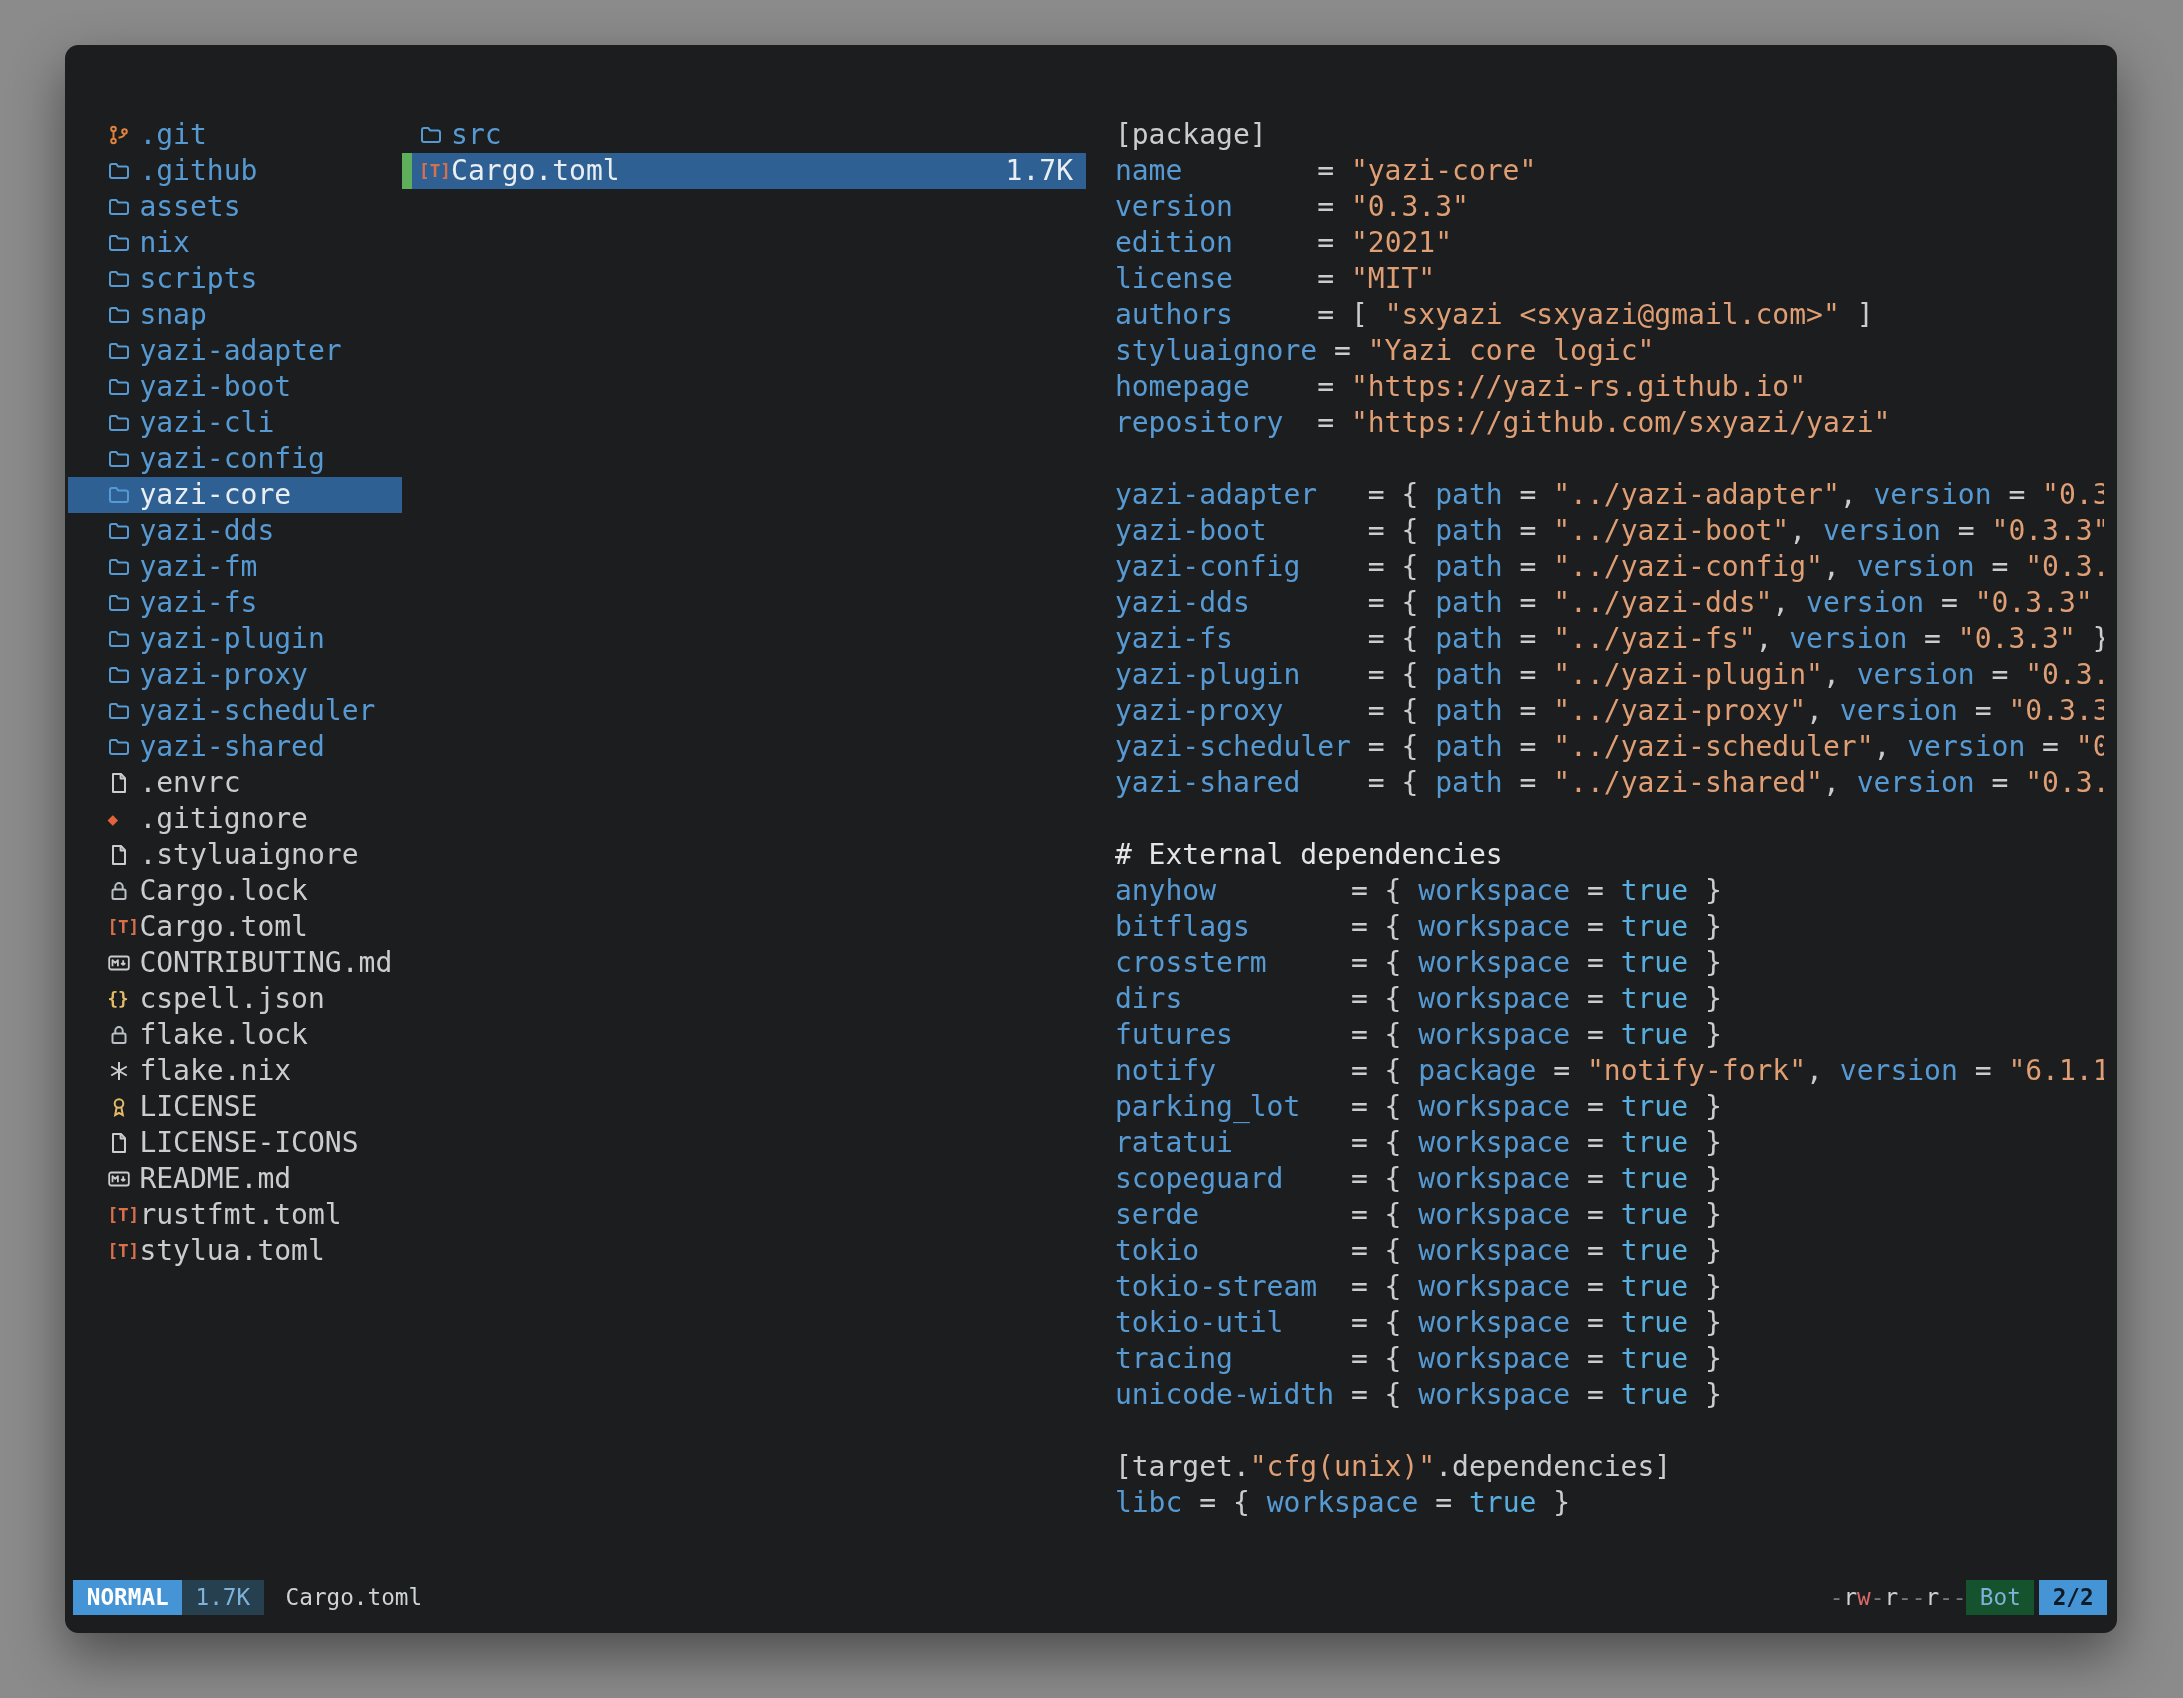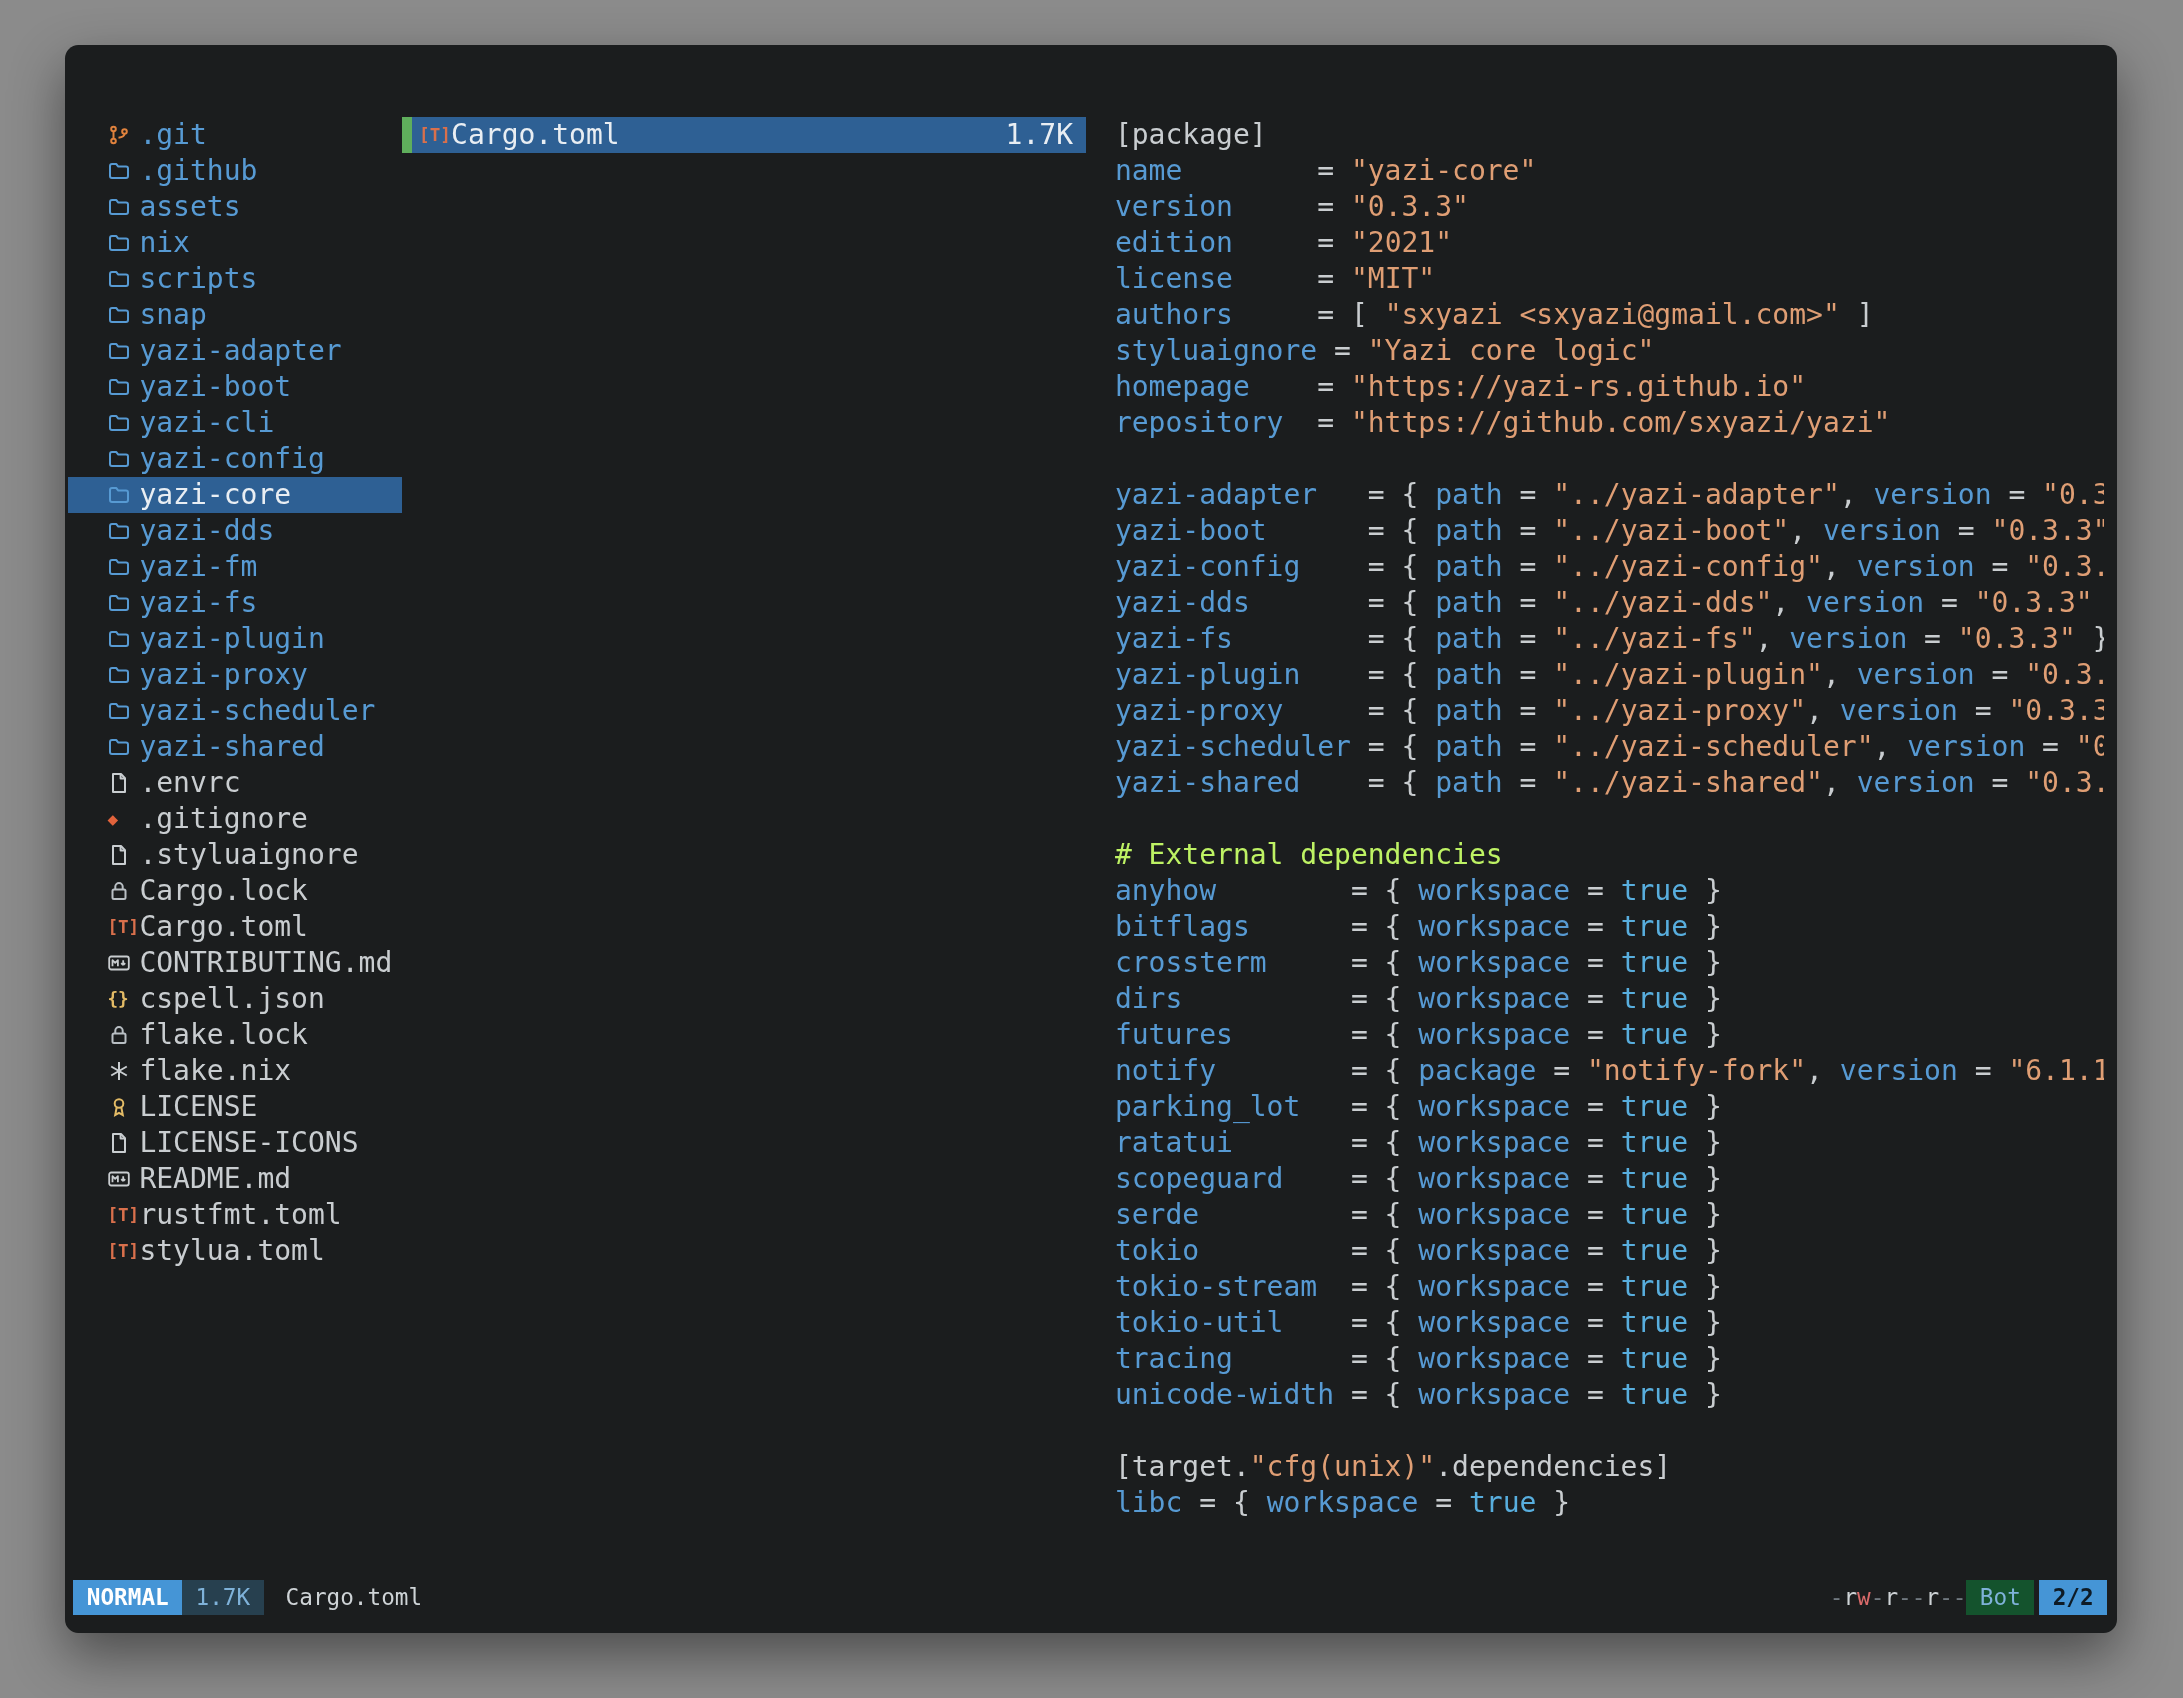--- a/index.html
+++ b/index.html
@@ -23,21 +23,21 @@
   .folder-label{color:#579ad3}
   .file-label{color:#c9cdd0}
   .row.selected .folder-label,.row.selected .file-label{color:#e9eef3}
   .marker{width:10px;min-width:10px;align-self:stretch;margin-right:6.7px;background:transparent}
   .row.selected .marker{background:#5fae5c}
   .fsize{margin-left:auto;padding-right:13.4px;color:#e9eef3}
   .pline{height:36px;white-space:pre}
   .tok-key{color:#579ad3}
   .tok-pln{color:#c9cdd0}
   .tok-str{color:#df9e74}
-  .tok-cmt{color:#bef264}
+  .tok-cmt{color:#e5e5e5}
   .tok-bool{color:#58aede}
   .statusbar{position:absolute;left:8.4px;right:10px;bottom:18.5px;height:35px;
     display:flex;align-items:center;font-size:22.7px}
   .chip{display:inline-flex;align-items:center;height:35px;padding:0 13.4px;white-space:pre}
   .chip.mode{background:#4595d6;color:#ffffff;font-weight:bold}
   .chip.size-chip{background:#27404f;color:#7fb2d9}
   .fname{color:#ced3d6;margin-left:22px}
   .right{margin-left:auto;display:inline-flex;align-items:center}
   .perms{white-space:pre}
   .p-dash{color:#70797f}.p-r{color:#ced3d6}.p-w{color:#d96a6a}
@@ -145,20 +145,23 @@
               </svg></span><span class="file-label">LICENSE-ICONS</span></div>
           <div class="row"><span class="icon" style="color: rgb(201, 205, 208);"><svg viewBox="0 0 24 24" fill="none" stroke="currentColor" stroke-width="1.8" stroke-linejoin="round">
                 <rect x="2.2" y="5.5" width="19.6" height="13" rx="2"></rect>
                 <path d="M5.5 15.2v-6l2.7 2.7 2.7-2.7v6"></path>
                 <path d="M16.2 9.2v5m0 0-2-2m2 2 2-2"></path>
               </svg></span><span class="file-label">README.md</span></div>
           <div class="row"><span class="icon txt" style="color: rgb(217, 112, 76);">[T]</span><span class="file-label">rustfmt.toml</span></div>
           <div class="row"><span class="icon txt" style="color: rgb(217, 112, 76);">[T]</span><span class="file-label">stylua.toml</span></div>
         </div>
       <div class="pane current" id="current-pane">
+          <div class="row"><span class="marker"></span><span class="icon" style="color: rgb(87, 154, 211);"><svg viewBox="0 0 24 24" fill="none" stroke="currentColor" stroke-width="2" stroke-linejoin="round">
+                <path d="M3 7a2 2 0 0 1 2-2h4.2l2.1 2.6H19a2 2 0 0 1 2 2V17a2 2 0 0 1-2 2H5a2 2 0 0 1-2-2z"></path>
+              </svg></span><span class="folder-label">src</span></div>
           <div class="row selected"><span class="marker"></span><span class="icon txt" style="color: rgb(217, 112, 76);">[T]</span><span class="file-label">Cargo.toml</span><span class="fsize">1.7K</span></div>
         </div>
       <div class="pane preview" id="preview-pane">
           <div class="pline"><span class="tok-pln">[package]</span></div>
           <div class="pline"><span class="tok-key">name</span><span class="tok-pln">        = </span><span class="tok-str">"yazi-core"</span></div>
           <div class="pline"><span class="tok-key">version</span><span class="tok-pln">     = </span><span class="tok-str">"0.3.3"</span></div>
           <div class="pline"><span class="tok-key">edition</span><span class="tok-pln">     = </span><span class="tok-str">"2021"</span></div>
           <div class="pline"><span class="tok-key">license</span><span class="tok-pln">     = </span><span class="tok-str">"MIT"</span></div>
           <div class="pline"><span class="tok-key">authors</span><span class="tok-pln">     = [ </span><span class="tok-str">"sxyazi &lt;sxyazi@gmail.com&gt;"</span><span class="tok-pln"> ]</span></div>
           <div class="pline"><span class="tok-key">styluaignore</span><span class="tok-pln"> = </span><span class="tok-str">"Yazi core logic"</span></div>

